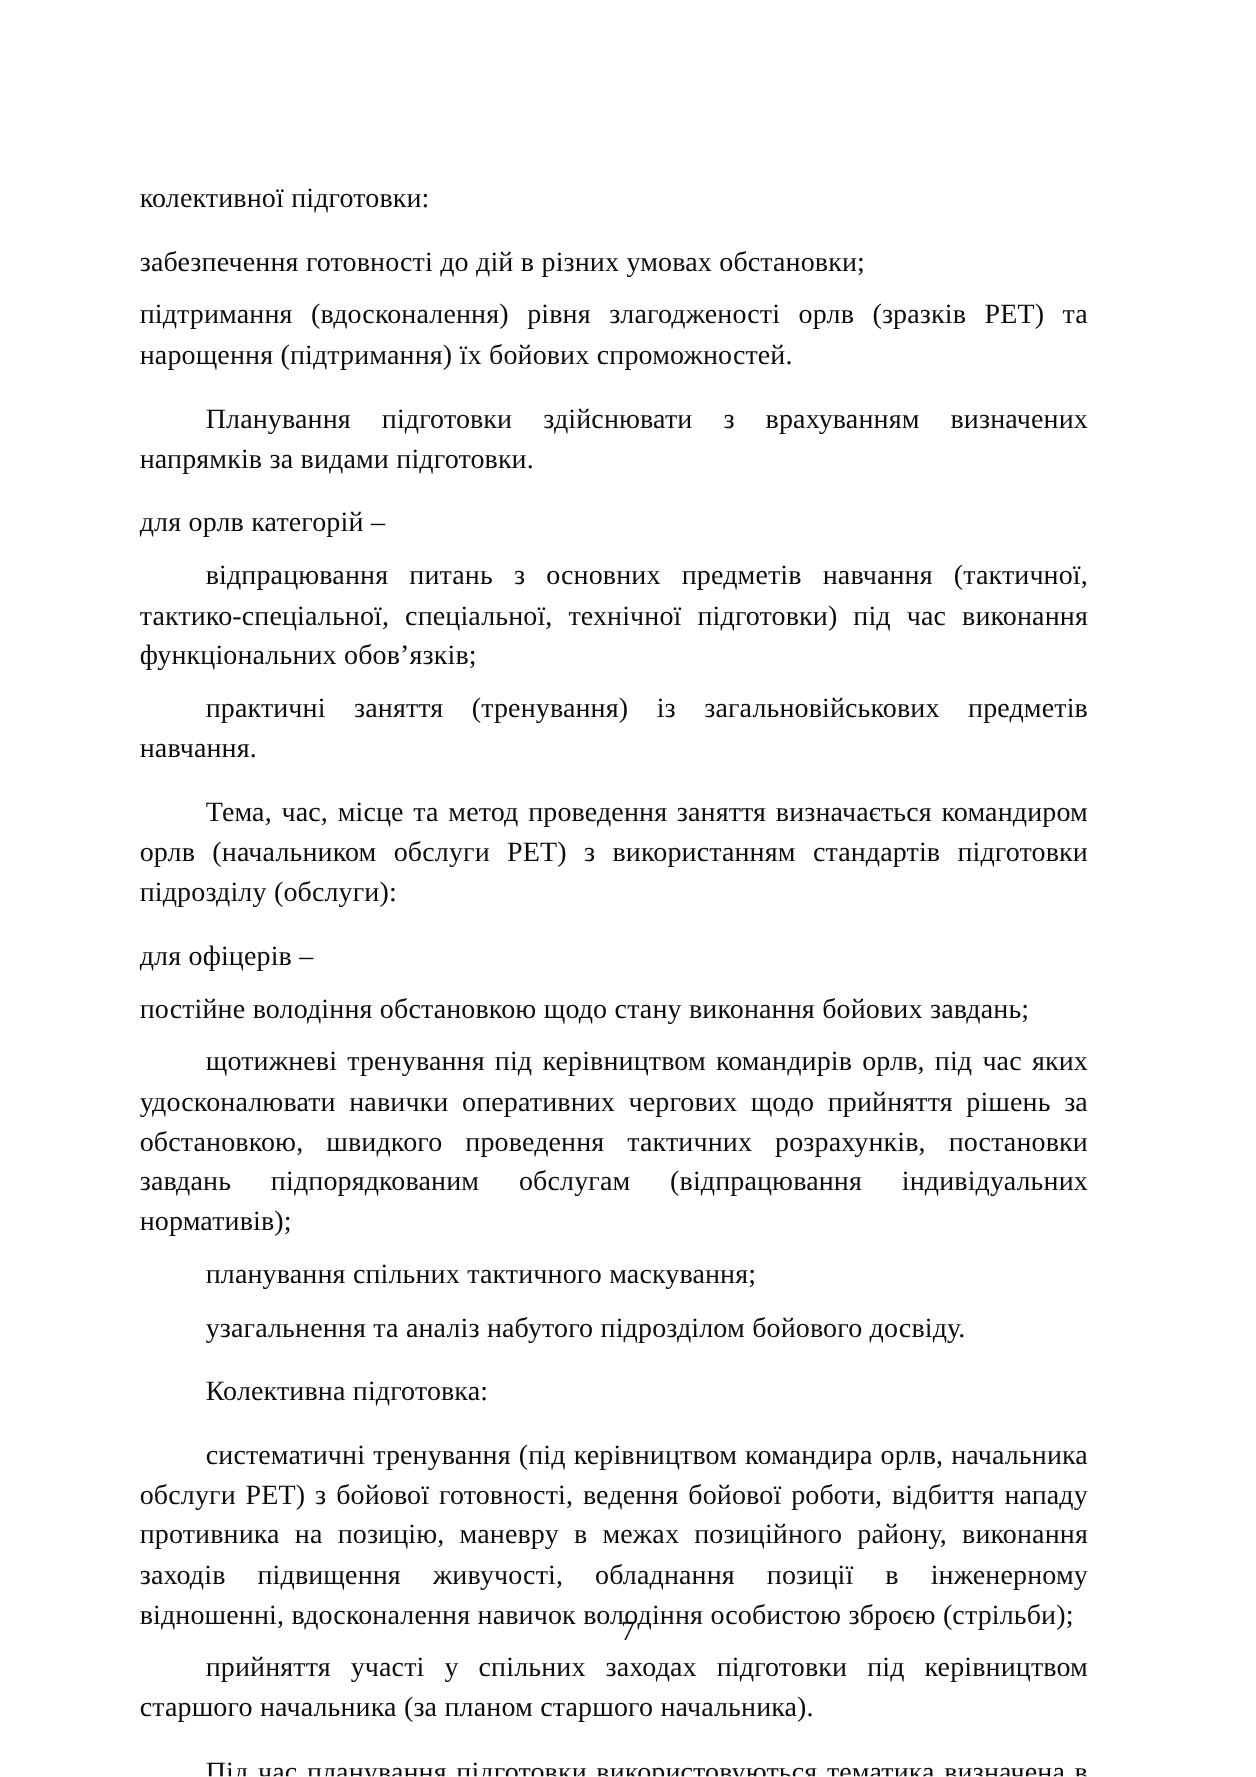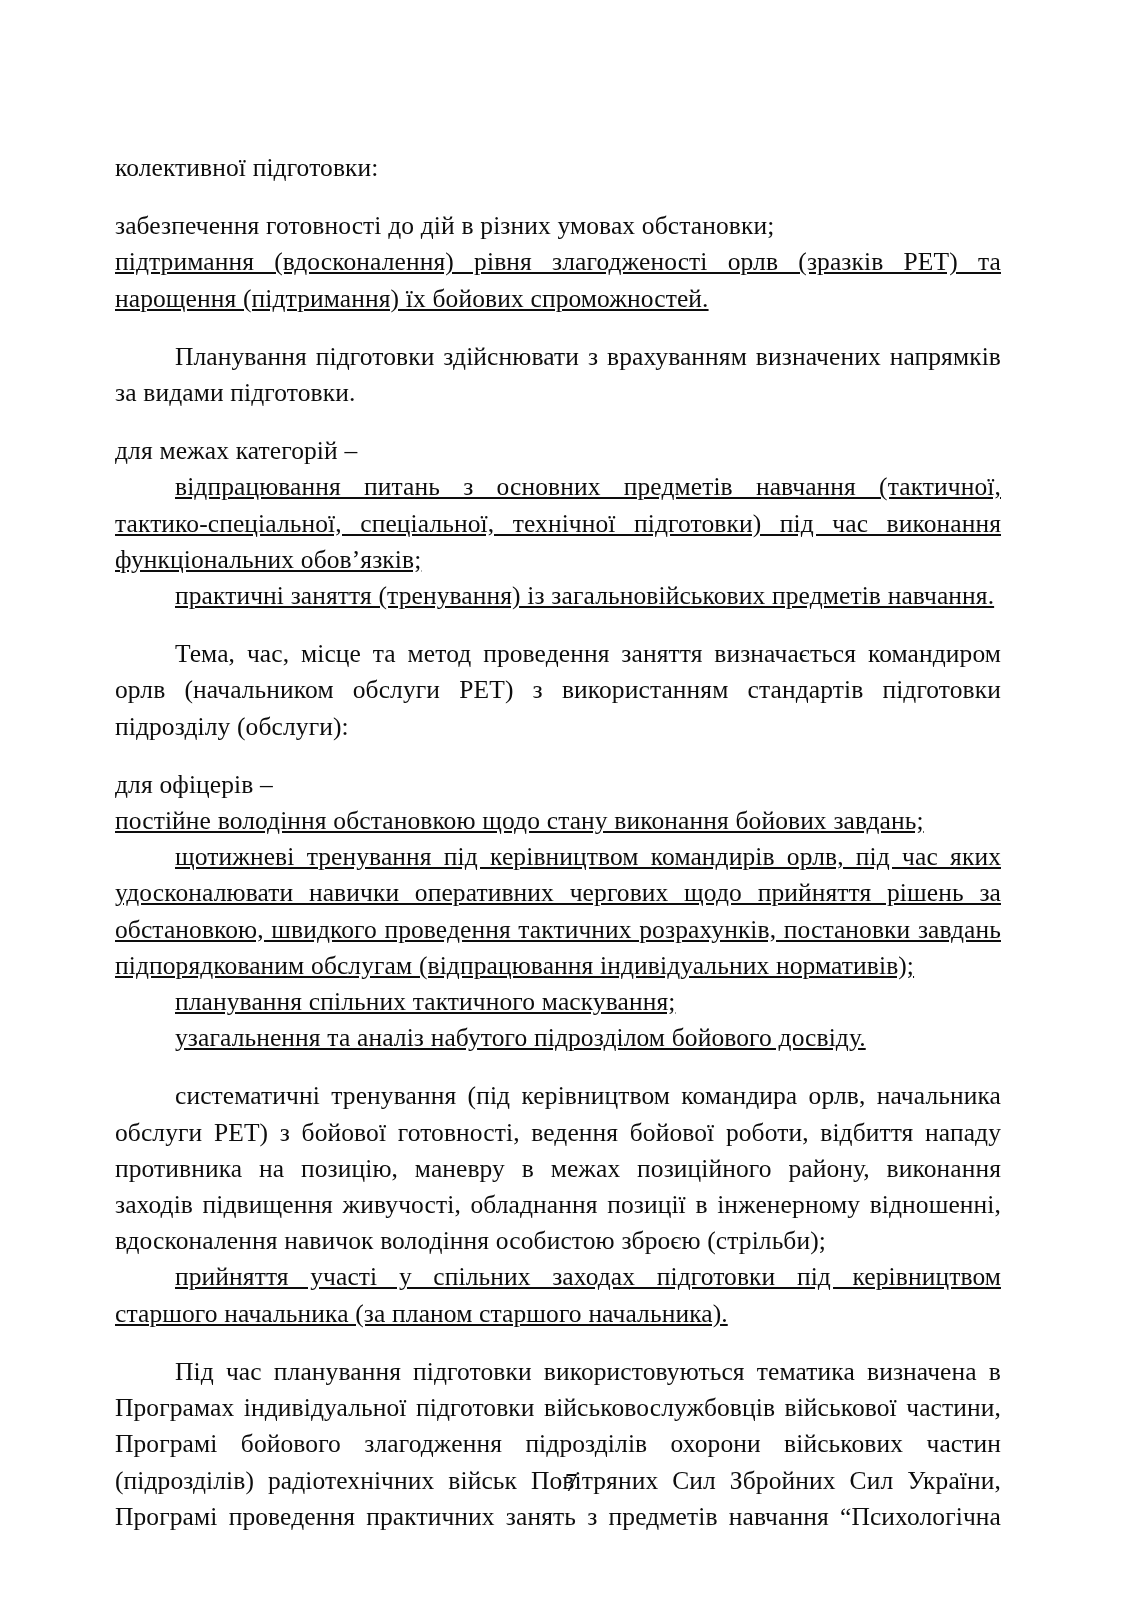--- a/index.html
+++ b/index.html
@@ -17,42 +17,42 @@
     font-family: "Liberation Serif", "DejaVu Serif", serif;
     color: #0d0d0d;
   }
   .text-column {
     position: absolute;
     left: 115px;
     top: 150px;
     width: 886px;
   }
   .para {
-    margin: 0;
+    margin: 12px;
     font-size: 25.5px;
     line-height: 36.2px;
     text-align: justify;
     text-justify: inter-word;
     letter-spacing: 0.1px;
     word-spacing: 0.2px;
     -webkit-hyphens: none;
     hyphens: none;
   }
   
   .para.force-just {
     text-align-last: justify;
   }
   .para.indent {
     text-indent: 60px;
   }
   .para.noindent {
     text-indent: 0;
   }
   
-  .gap-sm { margin-top: 0px; text-decoration: underline; }
+  .gap-sm { margin-top: 0px; }
   .gap-lg { margin-top: 22px; }
 
   .page-number {
     position: absolute;
     top: 1468px;
     left: 0;
     width: 1142px;
     text-align: center;
     font-size: 25.5px;
     line-height: 30px;
@@ -69,39 +69,40 @@
 
     <p class="para noindent">колективної підготовки:</p>
 
     <p class="para noindent gap-lg">забезпечення готовності до дій в різних умовах обстановки;</p>
 
     <p class="para noindent gap-sm">підтримання (вдосконалення) рівня злагодженості орлв (зразків РЕТ) та нарощення (підтримання) їх бойових спроможностей.</p>
 
     <p class="para indent gap-lg">Планування підготовки здійснювати з врахуванням визначених напрямків за видами підготовки.</p>
 
 
-    <p class="para noindent gap-lg">для межах категорій –</p>
+    <p class="para noindent gap-lg">для орлв категорій –</p>
 
     <p class="para indent gap-sm">відпрацювання питань з основних предметів навчання (тактичної, тактико-спеціальної, спеціальної, технічної підготовки) під час виконання функціональних обов’язків;</p>
 
     <p class="para indent gap-sm">практичні заняття (тренування) із загальновійськових предметів навчання.</p>
 
     <p class="para indent gap-lg">Тема, час, місце та метод проведення заняття визначається командиром орлв (начальником обслуги РЕТ) з використанням стандартів підготовки підрозділу (обслуги):</p>
 
     <p class="para noindent gap-lg">для офіцерів –</p>
 
     <p class="para noindent gap-sm">постійне володіння обстановкою щодо стану виконання бойових завдань;</p>
 
     <p class="para indent gap-sm">щотижневі тренування під керівництвом командирів орлв, під час яких удосконалювати навички оперативних чергових щодо прийняття рішень за обстановкою, швидкого проведення тактичних розрахунків, постановки завдань підпорядкованим обслугам (відпрацювання індивідуальних нормативів);</p>
 
     <p class="para indent gap-sm">планування спільних тактичного маскування;</p>
 
 
     <p class="para indent gap-sm">узагальнення та аналіз набутого підрозділом бойового досвіду.</p>
 
+    <p class="para indent gap-lg">Колективна підготовка:</p>
 
     <p class="para indent gap-lg">систематичні тренування (під керівництвом командира орлв, начальника обслуги РЕТ) з бойової готовності, ведення бойової роботи, відбиття нападу противника на позицію, маневру в межах позиційного району, виконання заходів підвищення живучості, обладнання позиції в інженерному відношенні, вдосконалення навичок володіння особистою зброєю (стрільби);</p>
 
     <p class="para indent gap-sm">прийняття участі у спільних заходах підготовки під керівництвом старшого начальника (за планом старшого начальника).</p>
 
     <p class="para indent gap-lg force-just">Під час планування підготовки використовуються тематика визначена в Програмах індивідуальної підготовки військовослужбовців військової частини, Програмі бойового злагодження підрозділів охорони військових частин (підрозділів) радіотехнічних військ Повітряних Сил Збройних Сил України, Програмі проведення практичних занять з предметів навчання “Психологічна</p>
 
   </div>
 
   <div class="page-number">7</div>

